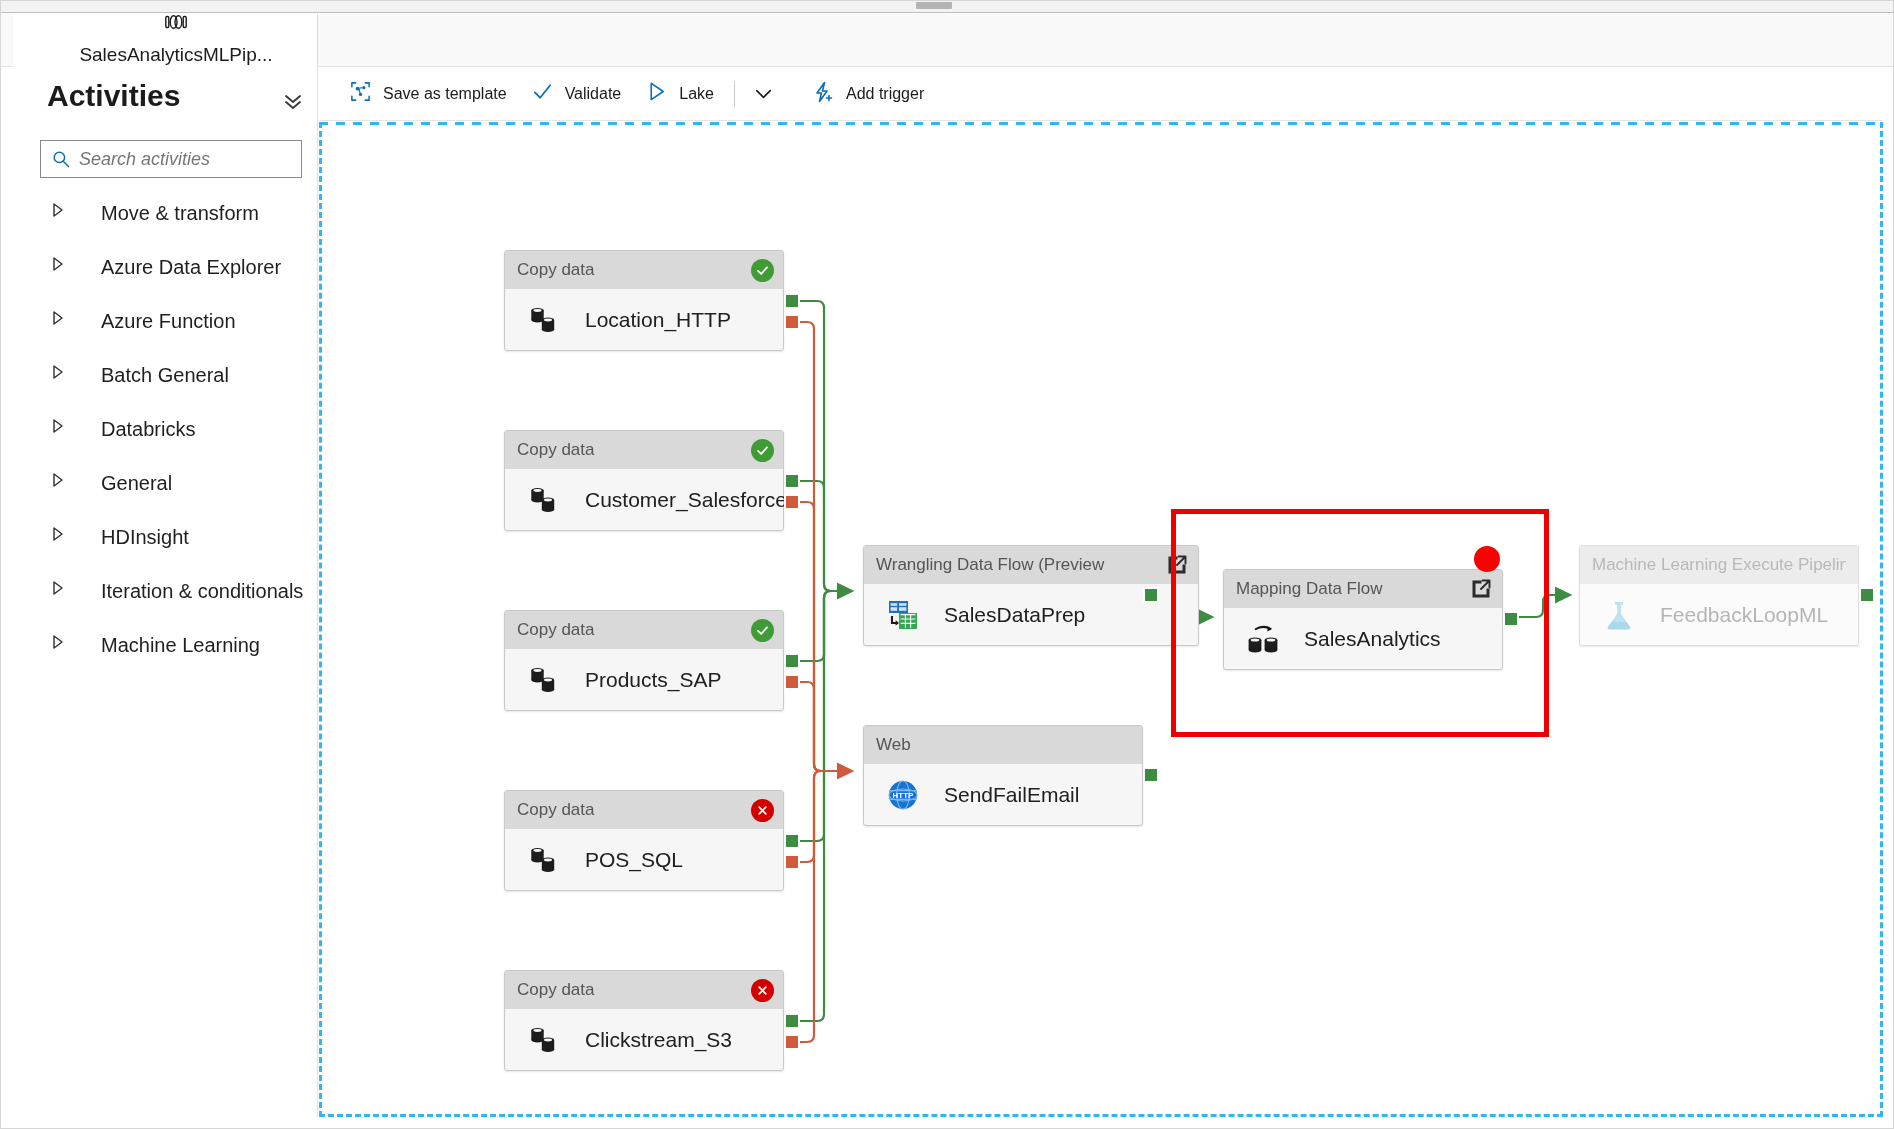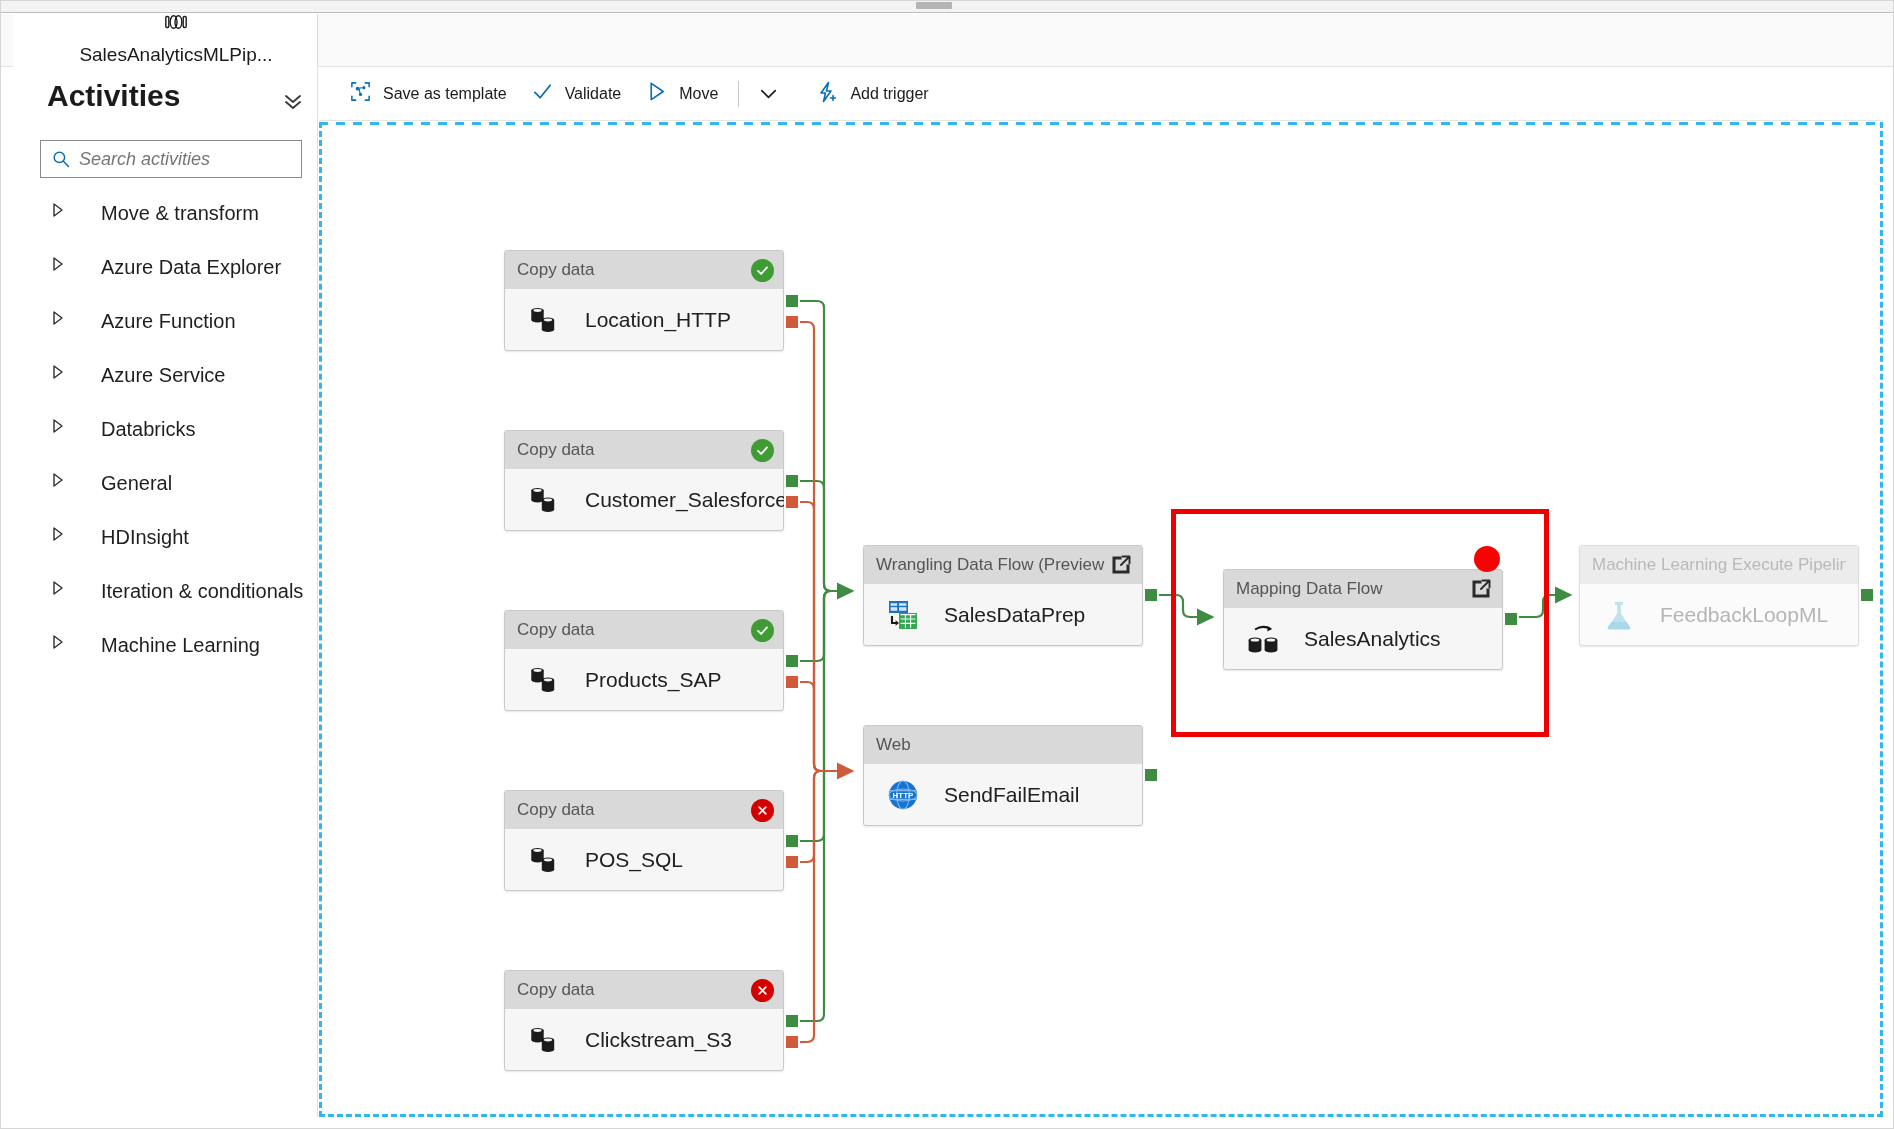--- a/index.html
+++ b/index.html
@@ -320,21 +320,21 @@
         <div class="cat-item">
           <span class="cat-chevron"><svg viewBox="0 0 14 16" width="14" height="16">
               <path d="M3 2 L11 8 L3 14 Z" fill="none" stroke="#303030" stroke-width="1.4" stroke-linejoin="round"></path>
             </svg></span>
           <span class="cat-label">Azure Function</span>
         </div>
         <div class="cat-item">
           <span class="cat-chevron"><svg viewBox="0 0 14 16" width="14" height="16">
               <path d="M3 2 L11 8 L3 14 Z" fill="none" stroke="#303030" stroke-width="1.4" stroke-linejoin="round"></path>
             </svg></span>
-          <span class="cat-label">Azure Service</span>
+          <span class="cat-label">Batch General</span>
         </div>
         <div class="cat-item">
           <span class="cat-chevron"><svg viewBox="0 0 14 16" width="14" height="16">
               <path d="M3 2 L11 8 L3 14 Z" fill="none" stroke="#303030" stroke-width="1.4" stroke-linejoin="round"></path>
             </svg></span>
           <span class="cat-label">Databricks</span>
         </div>
         <div class="cat-item">
           <span class="cat-chevron"><svg viewBox="0 0 14 16" width="14" height="16">
               <path d="M3 2 L11 8 L3 14 Z" fill="none" stroke="#303030" stroke-width="1.4" stroke-linejoin="round"></path>
@@ -384,21 +384,21 @@
       </span>
       <span>Validate</span>
     </div>
 
     <div class="cmd">
       <span>
         <svg viewBox="0 0 24 24" width="23" height="23">
           <path d="M6.5 3.5 L19 12 L6.5 20.5 Z" fill="none" stroke="#0b6fb8" stroke-width="1.7" stroke-linejoin="round"></path>
         </svg>
       </span>
-      <span>Move</span>
+      <span>Lake</span>
     </div>
 
     <div class="cmd-sep"></div>
 
     <div class="cmd-caret">
       <svg viewBox="0 0 24 24" width="23" height="23">
         <path d="M5 9 L12 16 L19 9" stroke="#1b1b1b" stroke-width="1.7" fill="none" stroke-linecap="round" stroke-linejoin="round"></path>
       </svg>
     </div>
 
@@ -575,21 +575,21 @@
                 <rect x="14.8" y="17" width="12.4" height="9.4" fill="#1c1c1c"></rect>
                 <ellipse cx="21" cy="26.4" rx="6.2" ry="2.5" fill="#1c1c1c"></ellipse>
                 <ellipse cx="21" cy="17" rx="4.1" ry="1.4" fill="#f4f4f4"></ellipse>
               </g>
             </svg></span>
           <span class="node-name">Clickstream_S3</span>
         </div>
       </div>
       <div class="port green" style="left: 783px; top: 1012px;"></div>
       <div class="port red" style="left: 783px; top: 1033px;"></div>
-      <div class="node" style="left: 862px; top: 544px; width: 280px; height: 101px;">
+      <div class="node" style="left: 862px; top: 544px; width: 336px; height: 101px;">
         <div class="node-head">
           <span class="node-type">Wrangling Data Flow (Preview</span>
           <span class="openlink"><svg viewBox="0 0 24 24" width="24" height="24">
               <path d="M3.5 3.5 h9 v3 h-6 v11 h11 v-6 h3 v9 h-17 Z" fill="#2b2b2b"></path>
               <path d="M12 12 L20.5 3.5 M13.5 3.5 h7 v7" stroke="#2b2b2b" stroke-width="1.9" fill="none" stroke-linecap="round" stroke-linejoin="round"></path>
             </svg></span>
         </div>
         <div class="node-body">
           <span class="node-icon"><svg viewBox="0 0 34 34" width="34" height="34">
               <rect x="3" y="3" width="19" height="12" fill="#1f6fc4"></rect>

